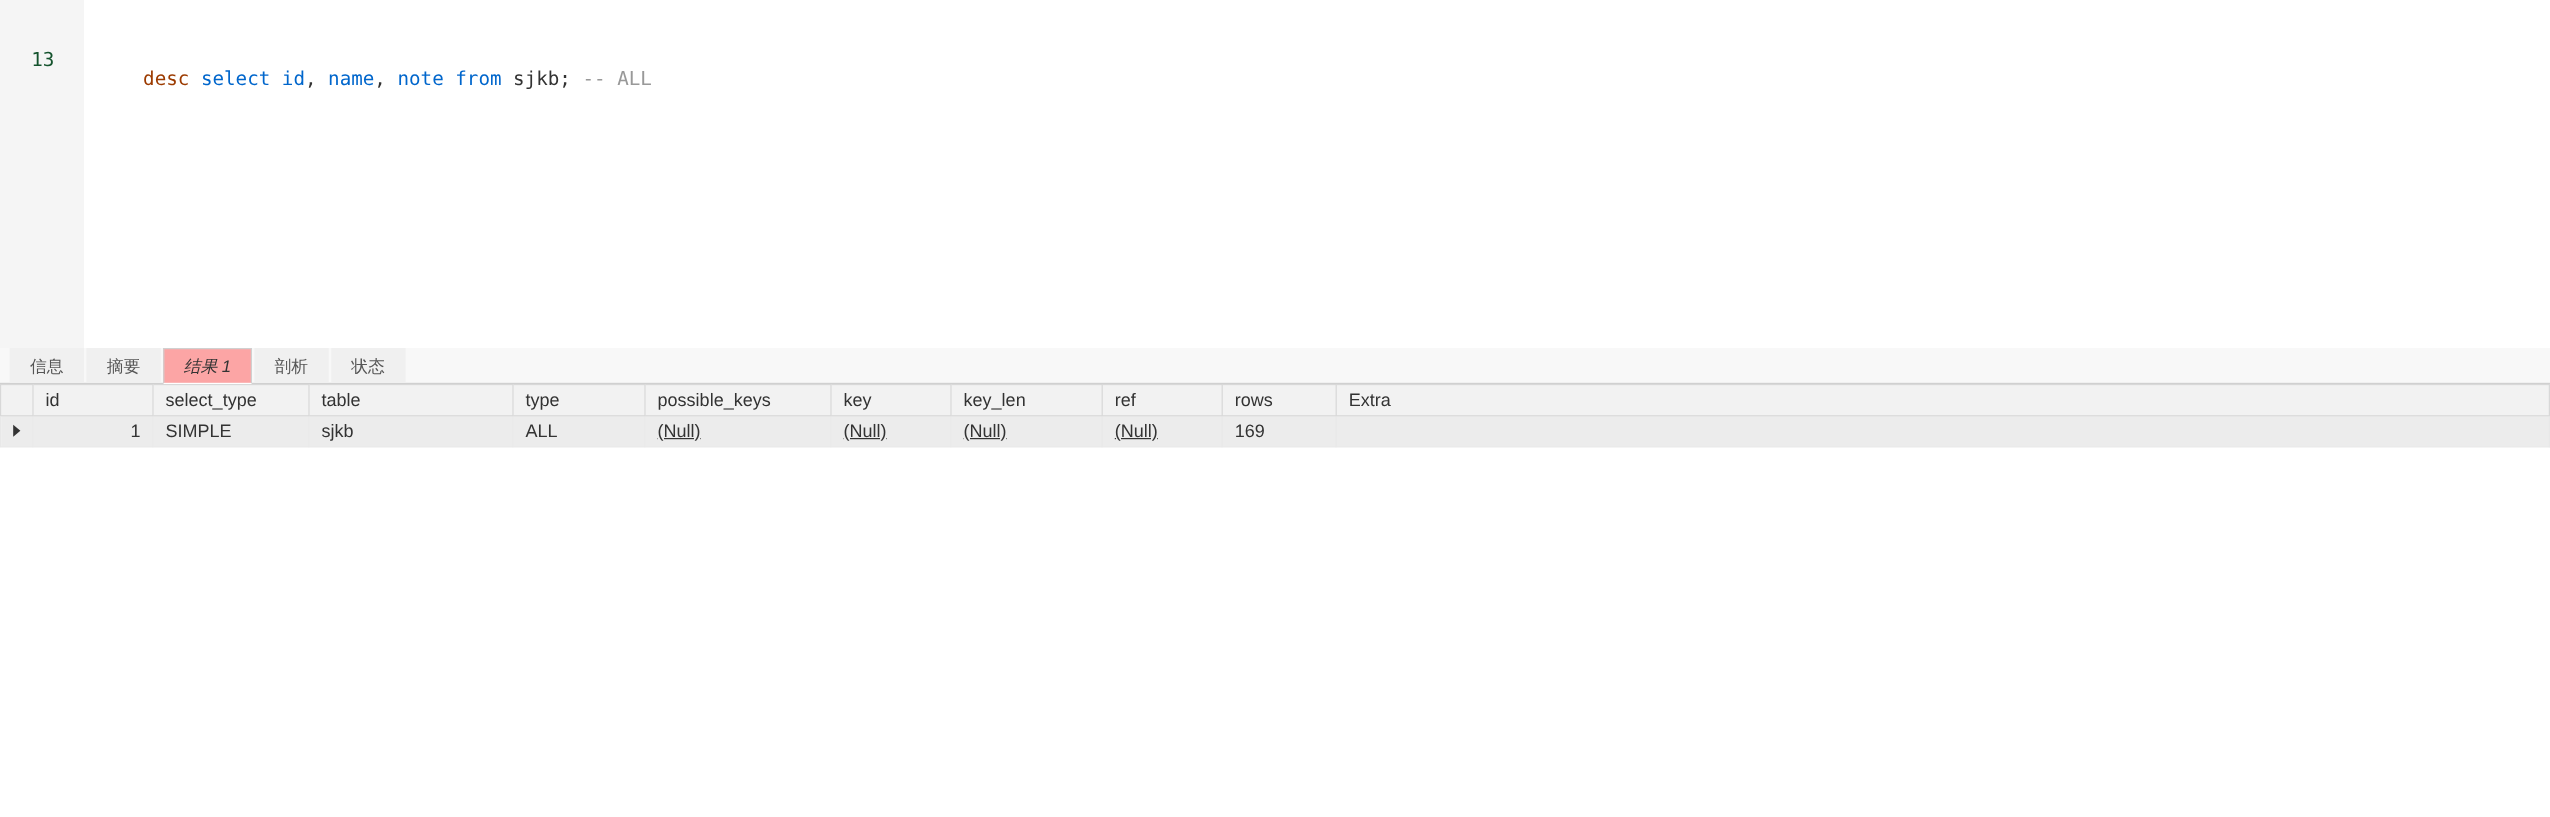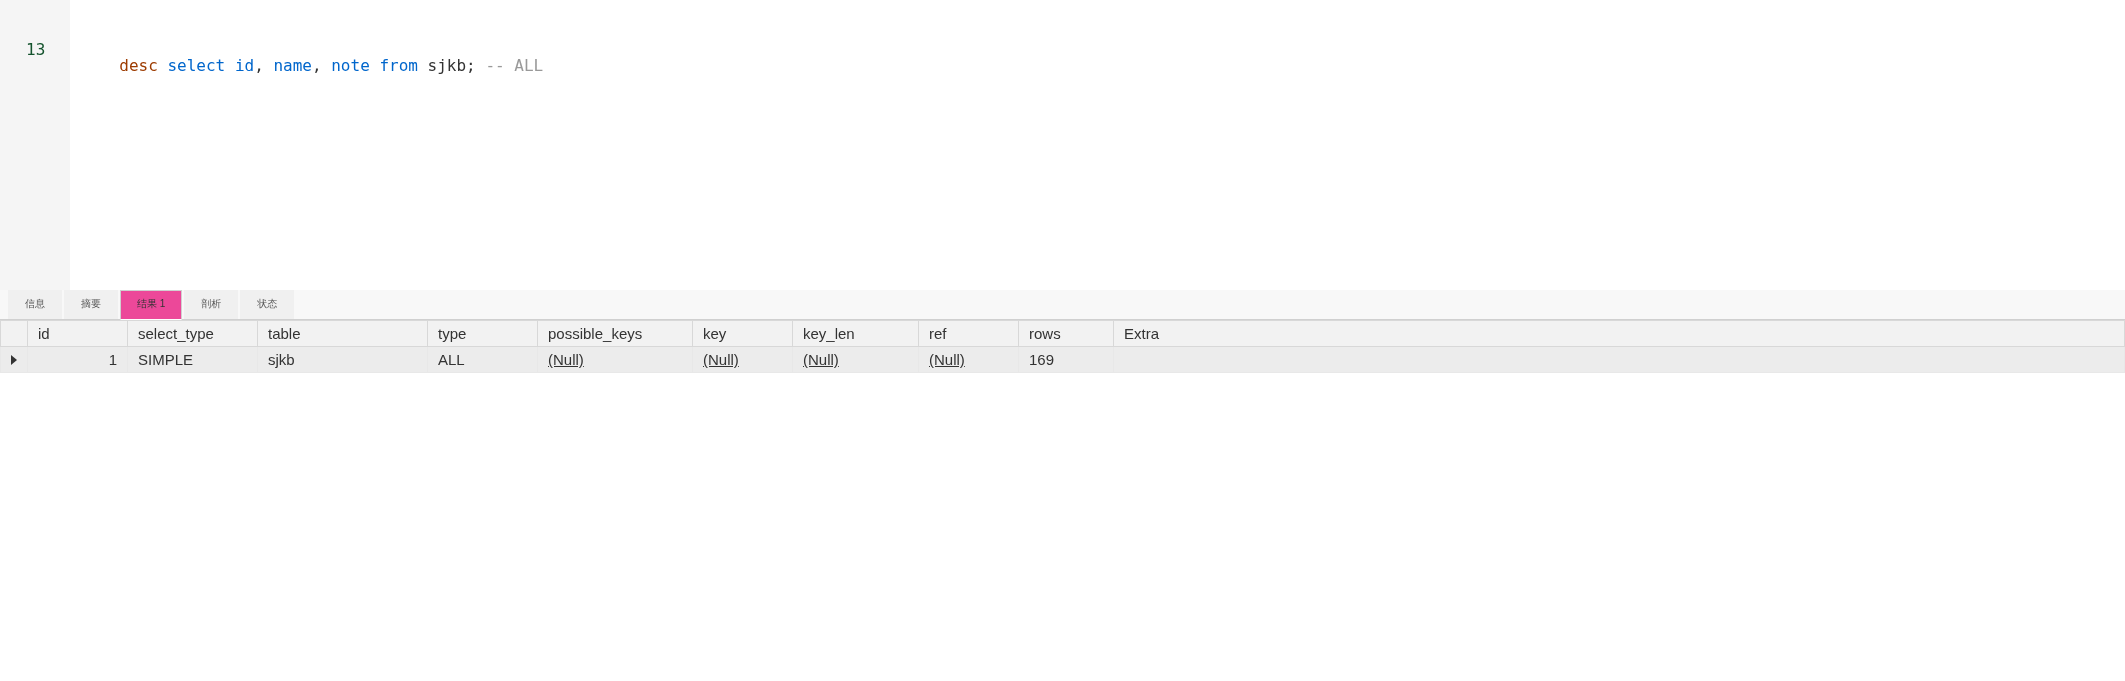--- a/index.html
+++ b/index.html
@@ -48,35 +48,36 @@
     
     .tabs-bar {
       display: flex;
       border-bottom: 1px solid #d0d0d0;
       background: #f8f8f8;
       padding-left: 8px;
       height: 30px;
     }
     .tab {
       padding: 6px 16px;
-      font-size: 10px;
+      font-size: 14px;
       color: #555;
       cursor: pointer;
       border: 1px solid transparent;
       border-bottom: none;
       position: relative;
       background: #f0f0f0;
       margin-right: 2px;
     }
     .tab.active {
-      background: #ec4899;
+      background: #fca5a5;
       border: 1px solid #d0d0d0;
       border-bottom: 1px solid #fff;
       margin-bottom: -1px;
       color: #333;
+      font-style: italic;
     }
     
     .results-grid {
       width: 100%;
       border-collapse: collapse;
       font-size: 15px;
     }
     .results-grid th {
       text-align: left;
       font-weight: normal;

